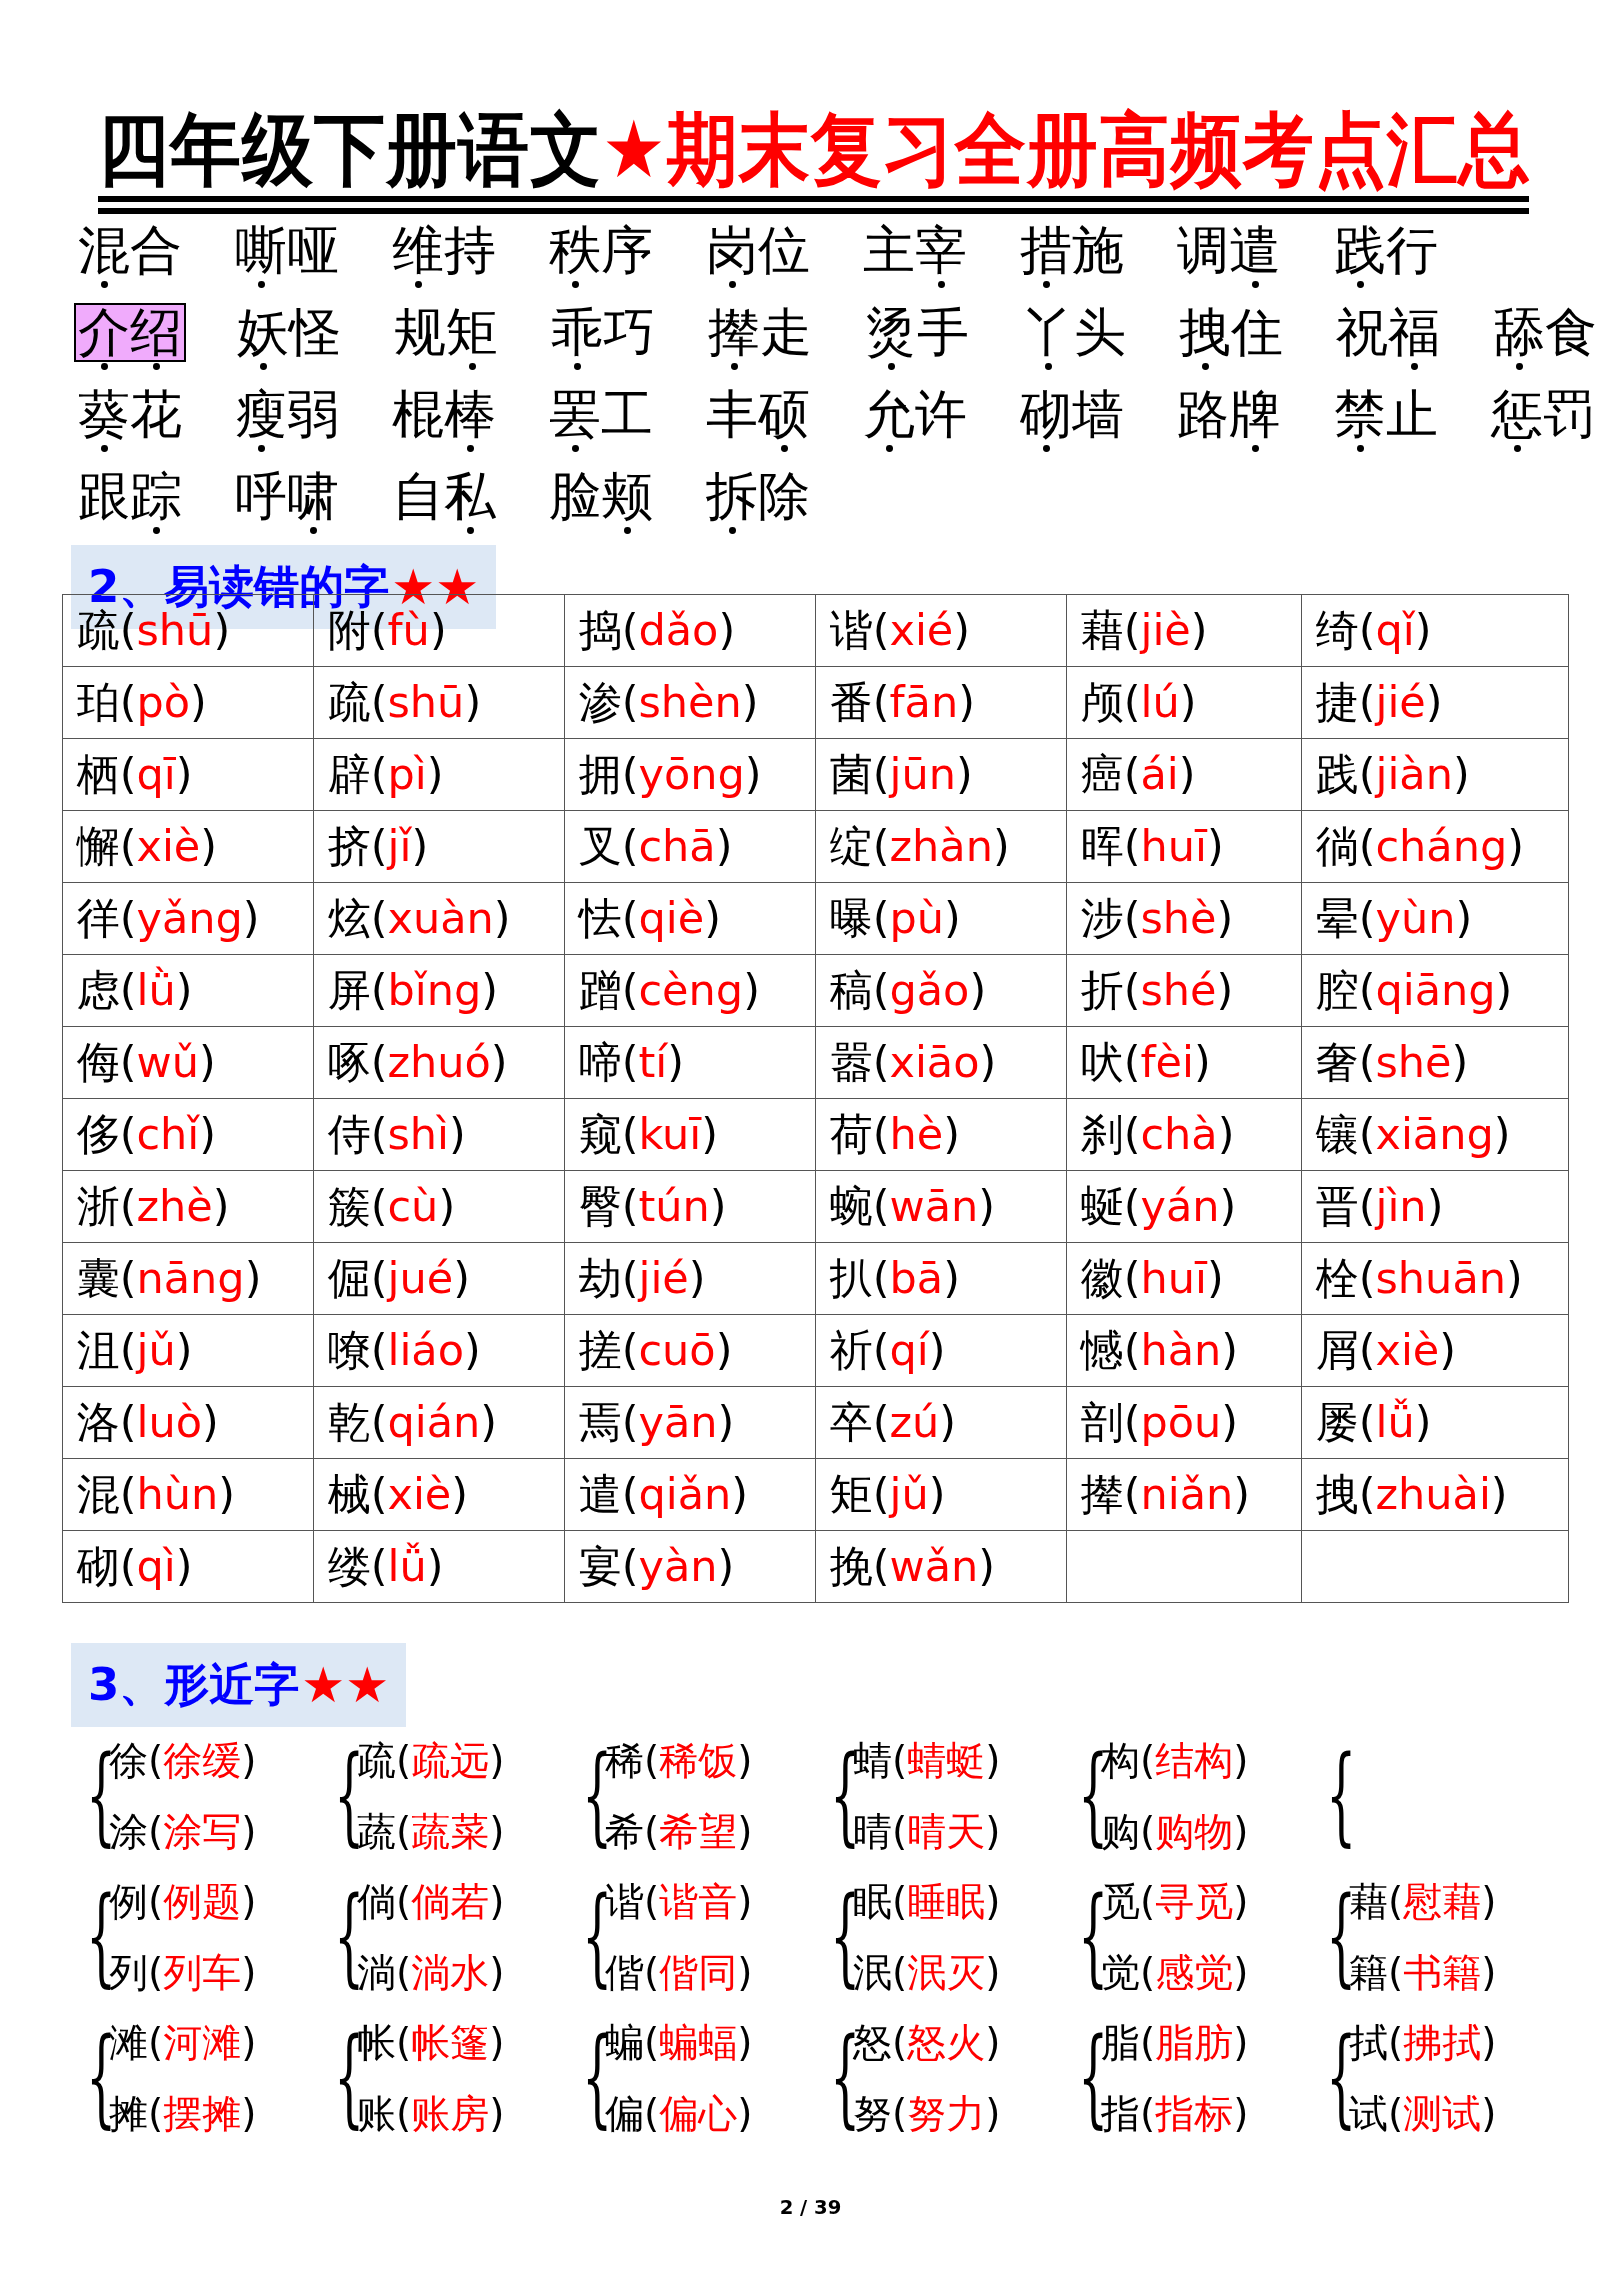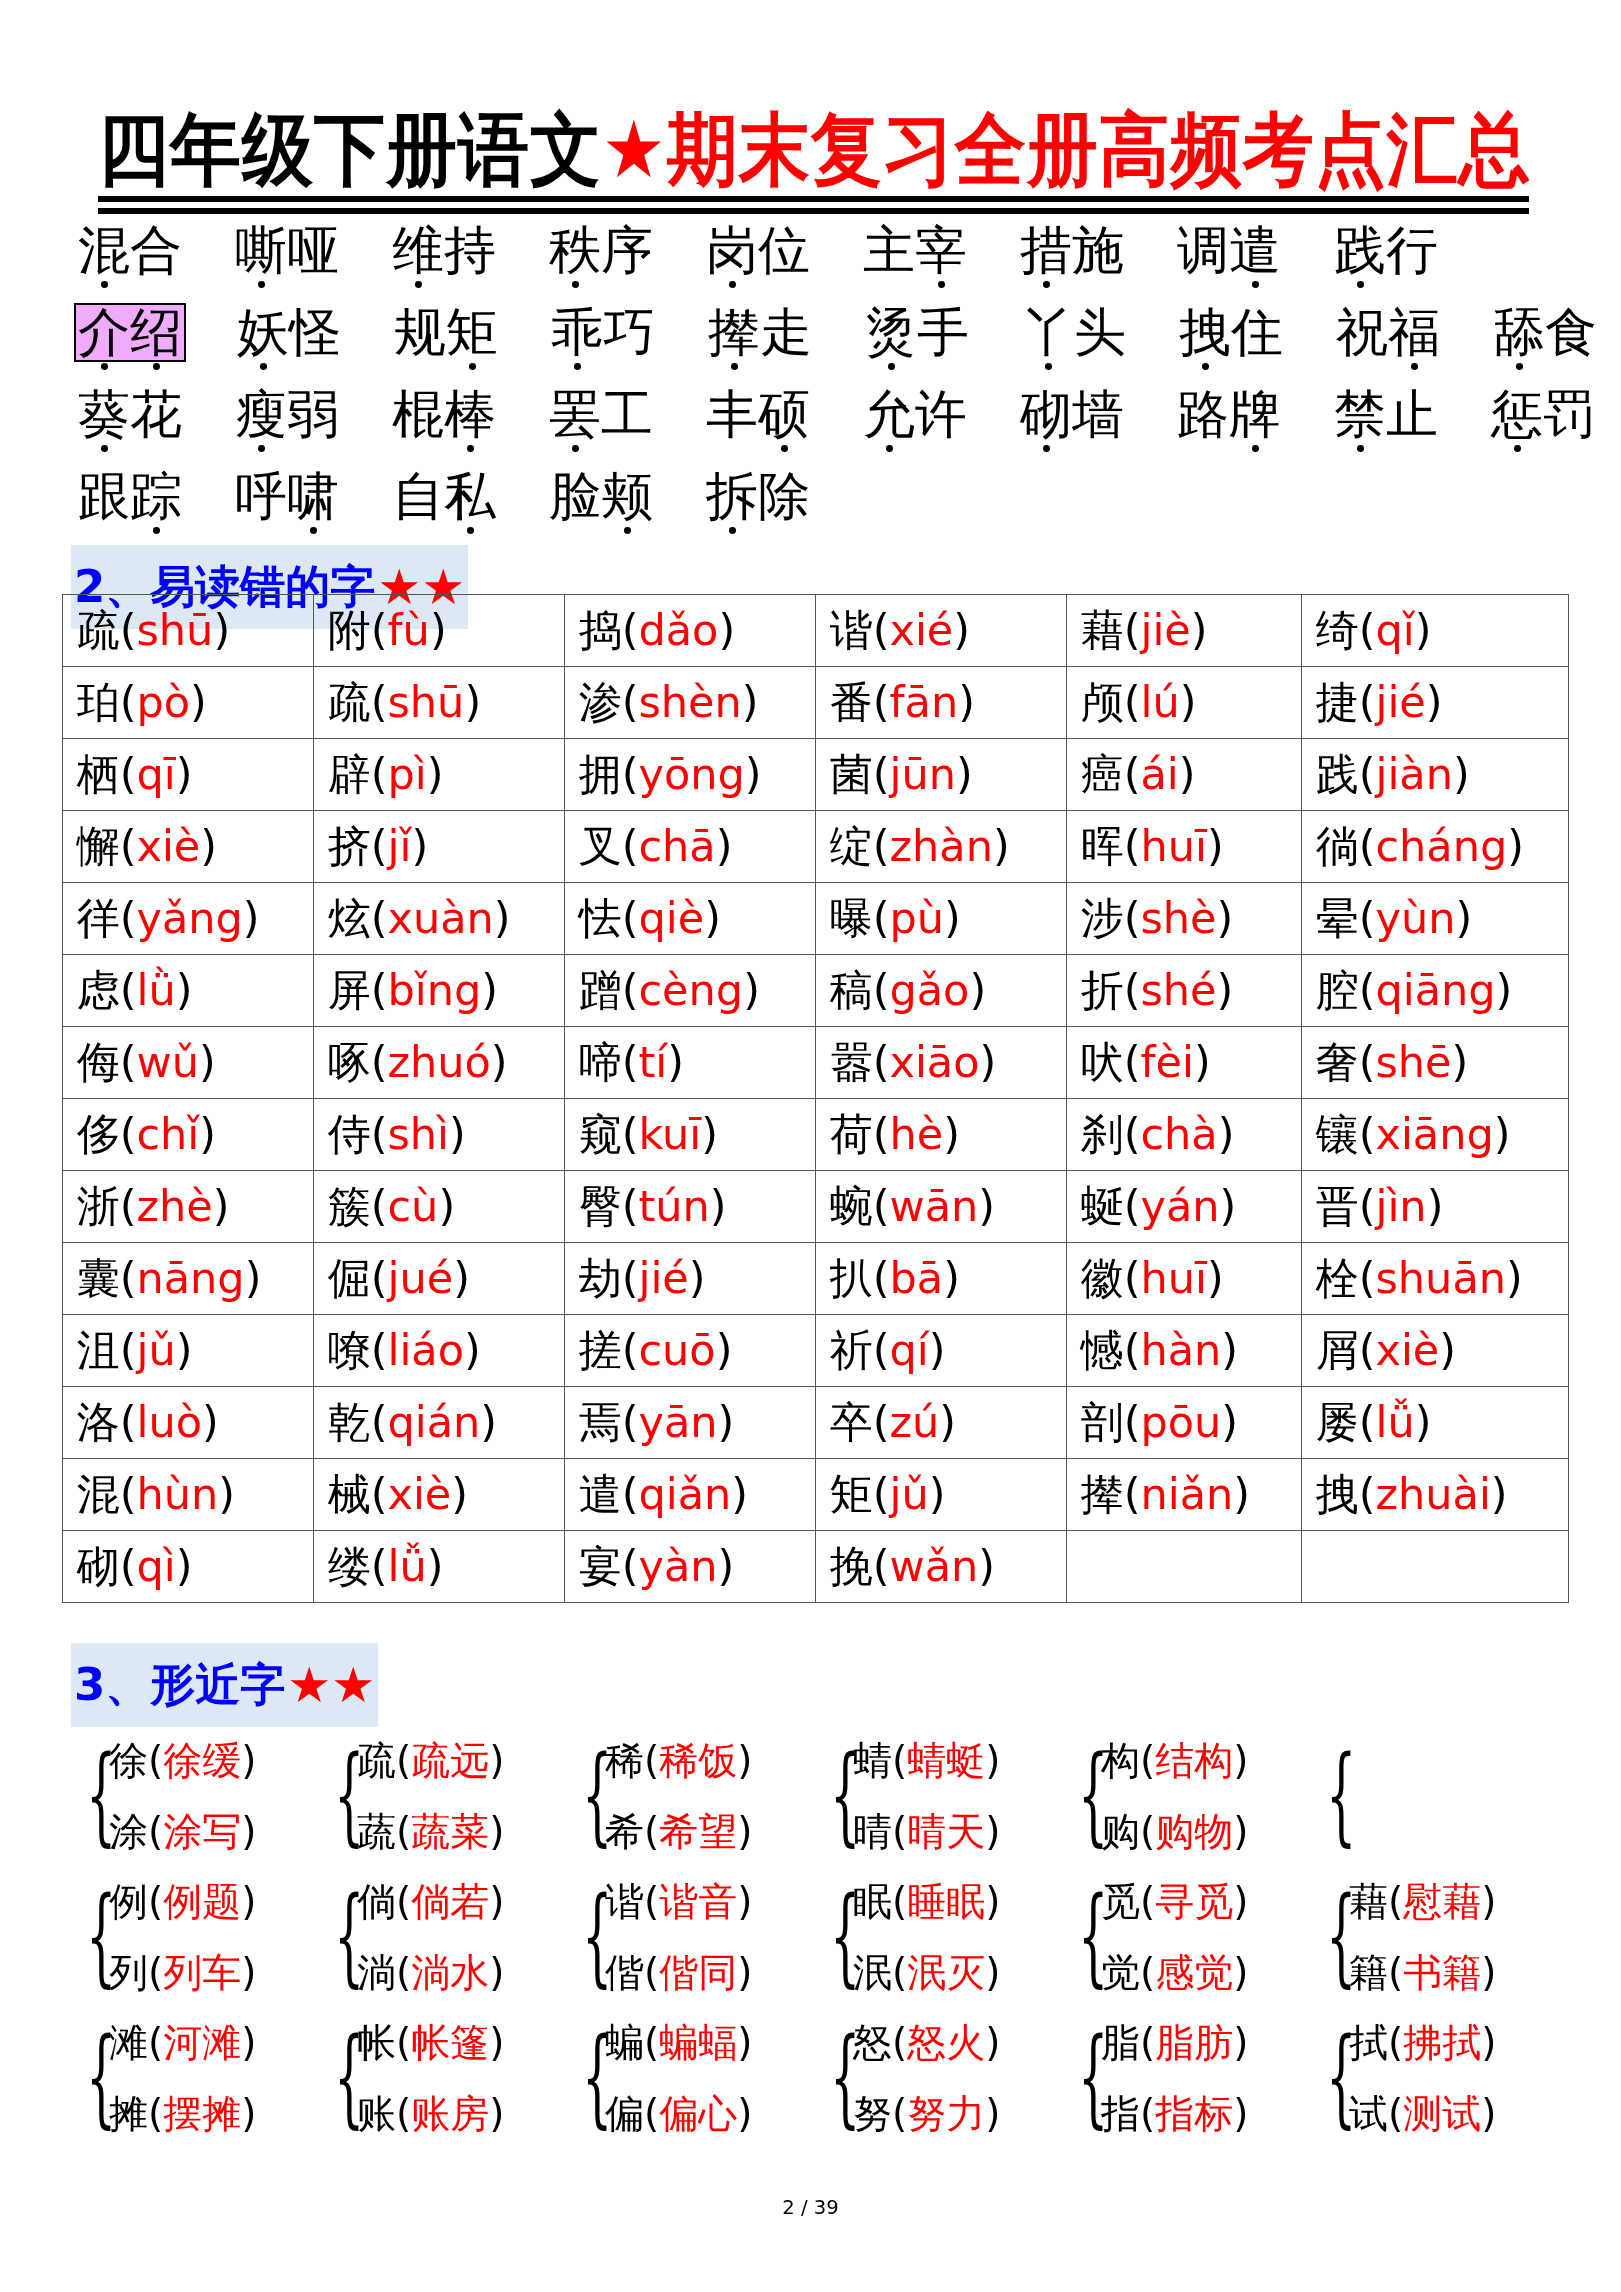--- a/index.html
+++ b/index.html
@@ -14,39 +14,39 @@
   .rule { position: absolute; left: 98px; width: 1431px; height: 5.9px; background: #000; }
 
   .words { position: absolute; left: 78px; top: 223px; width: 1490px; }
   .word-row { height: 82px; display: flex; align-items: flex-start; }
   .word { position: relative; font-size: 52px; line-height: 55px; margin-right: 53px; white-space: nowrap; }
   .word .ch { position: relative; display: inline-block; }
   .word .ch.dot::after { content: ""; position: absolute; left: 50%; bottom: -9.8px; width: 6.9px; height: 6.9px;
                          margin-left: -2.9px; background: #000; border-radius: 50%; }
   .word.hl { background: #f0abfc; outline: 2px solid #000; outline-offset: 0; padding: 0 2px; margin-left: -2px; }
 
-  .section-head { position: absolute; left: 71px; height: 84px; background: #dde8f5; display: flex; align-items: center; padding: 0 3px; }
+  .section-head { position: absolute; left: 71px; height: 84px; background: #dde8f5; display: flex; align-items: center; padding: 0 17px; }
   .section-head .num { color: #0000ff; font-size: 45px; font-weight: bold; white-space: nowrap; }
   .section-head .stars { color: #ff0000; font-size: 49px; margin-left: 2px; }
 
   table.pron { position: absolute; left: 62px; top: 594px; border-collapse: collapse; }
   table.pron td { border: 1.5px solid #555; height: 71px; padding: 0 0 0 13.7px; font-size: 43px; white-space: nowrap; vertical-align: middle; }
   table.pron td .p { color: #ff0000; }
   col.c1 { width: 251px; } col.c2 { width: 251px; } col.c3 { width: 251px; }
   col.c4 { width: 251px; } col.c5 { width: 235px; } col.c6 { width: 267px; }
 
   .similar { position: absolute; left: 78px; top: 1725px; width: 1490px; }
   .sim-row { display: flex; height: 141px; margin-bottom: 0; }
   .pair { display: flex; align-items: center; width: 248px; }
   .brace { font-size: 106px; line-height: 118px; font-weight: 100; color: #000; transform: scaleX(0.45); width: 29px; margin-right: 2px; font-family: "DejaVu Serif", serif; }
   .pair-lines { display: flex; flex-direction: column; }
   .pair-line { font-size: 39px; line-height: 71px; white-space: nowrap; text-align: center; }
   .pair-line .ex { color: #ff0000; }
 
-  .footer { position: absolute; left: 0; width: 1621px; top: 2196px; text-align: center; font-size: 19.6px; font-weight: normal; }
+  .footer { position: absolute; left: 0; width: 1621px; top: 2196px; text-align: center; font-size: 19.6px; font-weight: bold; }
 </style>
 </head>
 <body>
 
 <div class="title-wrap">
   <div class="title">
     <span class="black">四年级下册语文</span><span class="star">★</span><span class="red">期末复习全册高频考点汇总</span>
   </div>
 </div>
 <div class="rule" style="top:196px"></div>

